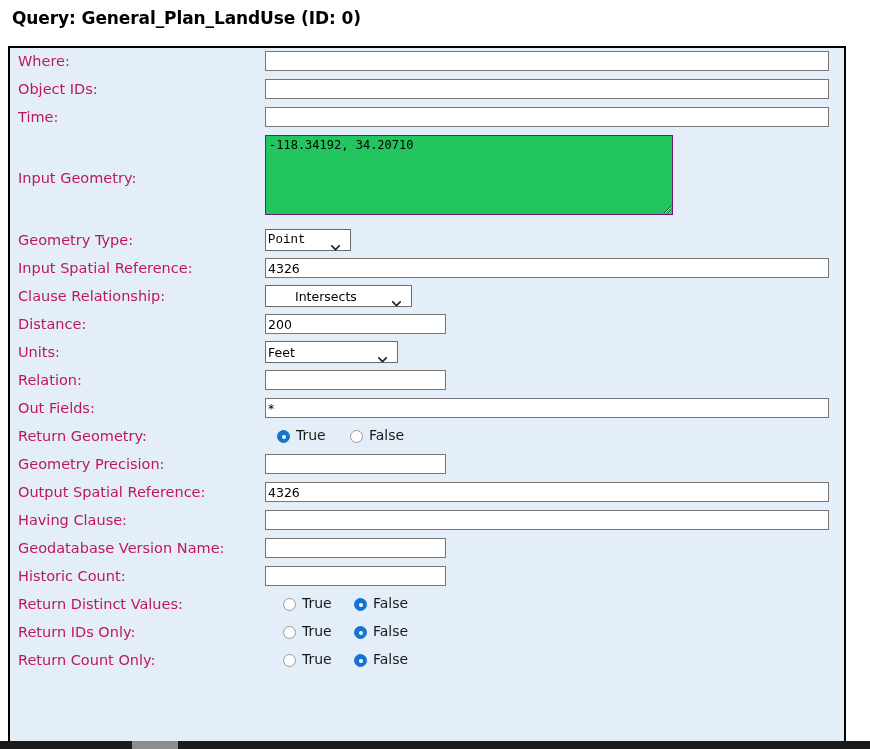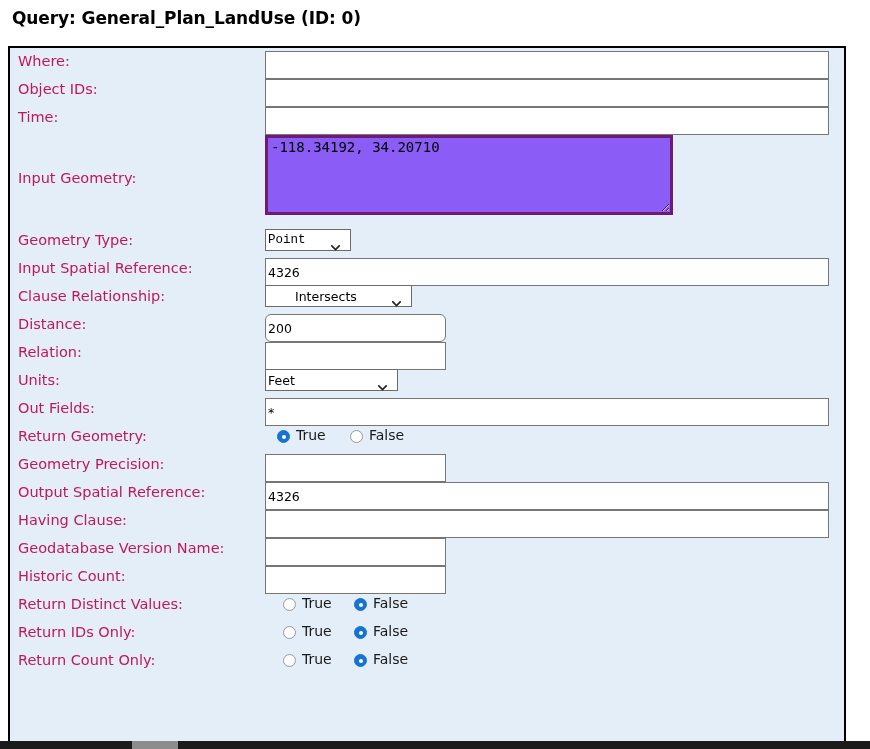--- a/index.html
+++ b/index.html
@@ -69,42 +69,42 @@
   .field-area {
     position: absolute;
     left: 255px;
     top: 0;
   }
 
   input.txt {
     position: absolute;
     left: 0;
     top: 3px;
-    height: 28px;
+    height: 20px;
     box-sizing: border-box;
     border: 1px solid #767676;
     background: #ffffff;
     font-family: "DejaVu Sans", "Liberation Sans", sans-serif;
     font-size: 12.5px;
     color: #000000;
     padding: 7px 2px;
     outline: none;
   }
 
   textarea.ta {
     position: absolute;
     left: 0;
     top: 3px;
     width: 408px;
     height: 80px;
     box-sizing: border-box;
-    border: 3px solid #701a75;
-    background: #8b5cf6;
+    border: 1px solid #701a75;
+    background: #22c55e;
     font-family: "DejaVu Sans Mono", "Liberation Mono", monospace;
-    font-size: 14px;
+    font-size: 12px;
     color: #000000;
     padding: 2px 3px;
     resize: both;
     overflow: auto;
     outline: none;
     line-height: 15px;
   }
 
   select.sel {
     position: absolute;
@@ -254,41 +254,41 @@
             <select class="sel" style="width: 147px; padding-left: 29px;"><option>Intersects</option><option>Contains</option><option>Crosses</option><option>Envelope Intersects</option><option>Index Intersects</option><option>Overlaps</option><option>Touches</option><option>Within</option><option>Relation</option></select>
             <span class="sel-arrow" style="left: 127px;"><svg width="9" height="6" viewBox="0 0 9 6">
                 <path d="M0.8 0.8 L4.5 4.6 L8.2 0.8" stroke="#222" stroke-width="1.6" fill="none" stroke-linecap="square"></path>
               </svg></span>
           </div>
         </div>
       </div>
       <div class="form-row">
         <div class="row-label">Distance:</div>
         <div class="field-area">
-          <input type="text" class="txt" value="200" style="width: 181px; border-radius: 6px;">
-        </div>
-      </div>
-      <div class="form-row">
-        <div class="row-label">Relation:</div>
-        <div class="field-area">
-          <input type="text" class="txt" value="" style="width: 181px;">
+          <input type="text" class="txt" value="200" style="width: 181px;">
         </div>
       </div>
       <div class="form-row">
         <div class="row-label">Units:</div>
         <div class="field-area">
           <div class="sel-wrap">
             <select class="sel" style="width: 133px;"><option>Feet</option><option>Miles</option><option>Meters</option><option>Kilometers</option><option>Nautical Miles</option><option>Yards</option><option>Decimal Degrees</option></select>
             <span class="sel-arrow" style="left: 113px;"><svg width="9" height="6" viewBox="0 0 9 6">
                 <path d="M0.8 0.8 L4.5 4.6 L8.2 0.8" stroke="#222" stroke-width="1.6" fill="none" stroke-linecap="square"></path>
               </svg></span>
           </div>
         </div>
       </div>
       <div class="form-row">
+        <div class="row-label">Relation:</div>
+        <div class="field-area">
+          <input type="text" class="txt" value="" style="width: 181px;">
+        </div>
+      </div>
+      <div class="form-row">
         <div class="row-label">Out Fields:</div>
         <div class="field-area">
           <input type="text" class="txt" value="*" style="width: 564px;">
         </div>
       </div>
       <div class="form-row">
         <div class="row-label">Return Geometry:</div>
         <div class="field-area">
           <div class="radio-group">
             <span class="radio-opt" style="left: 12px;">

